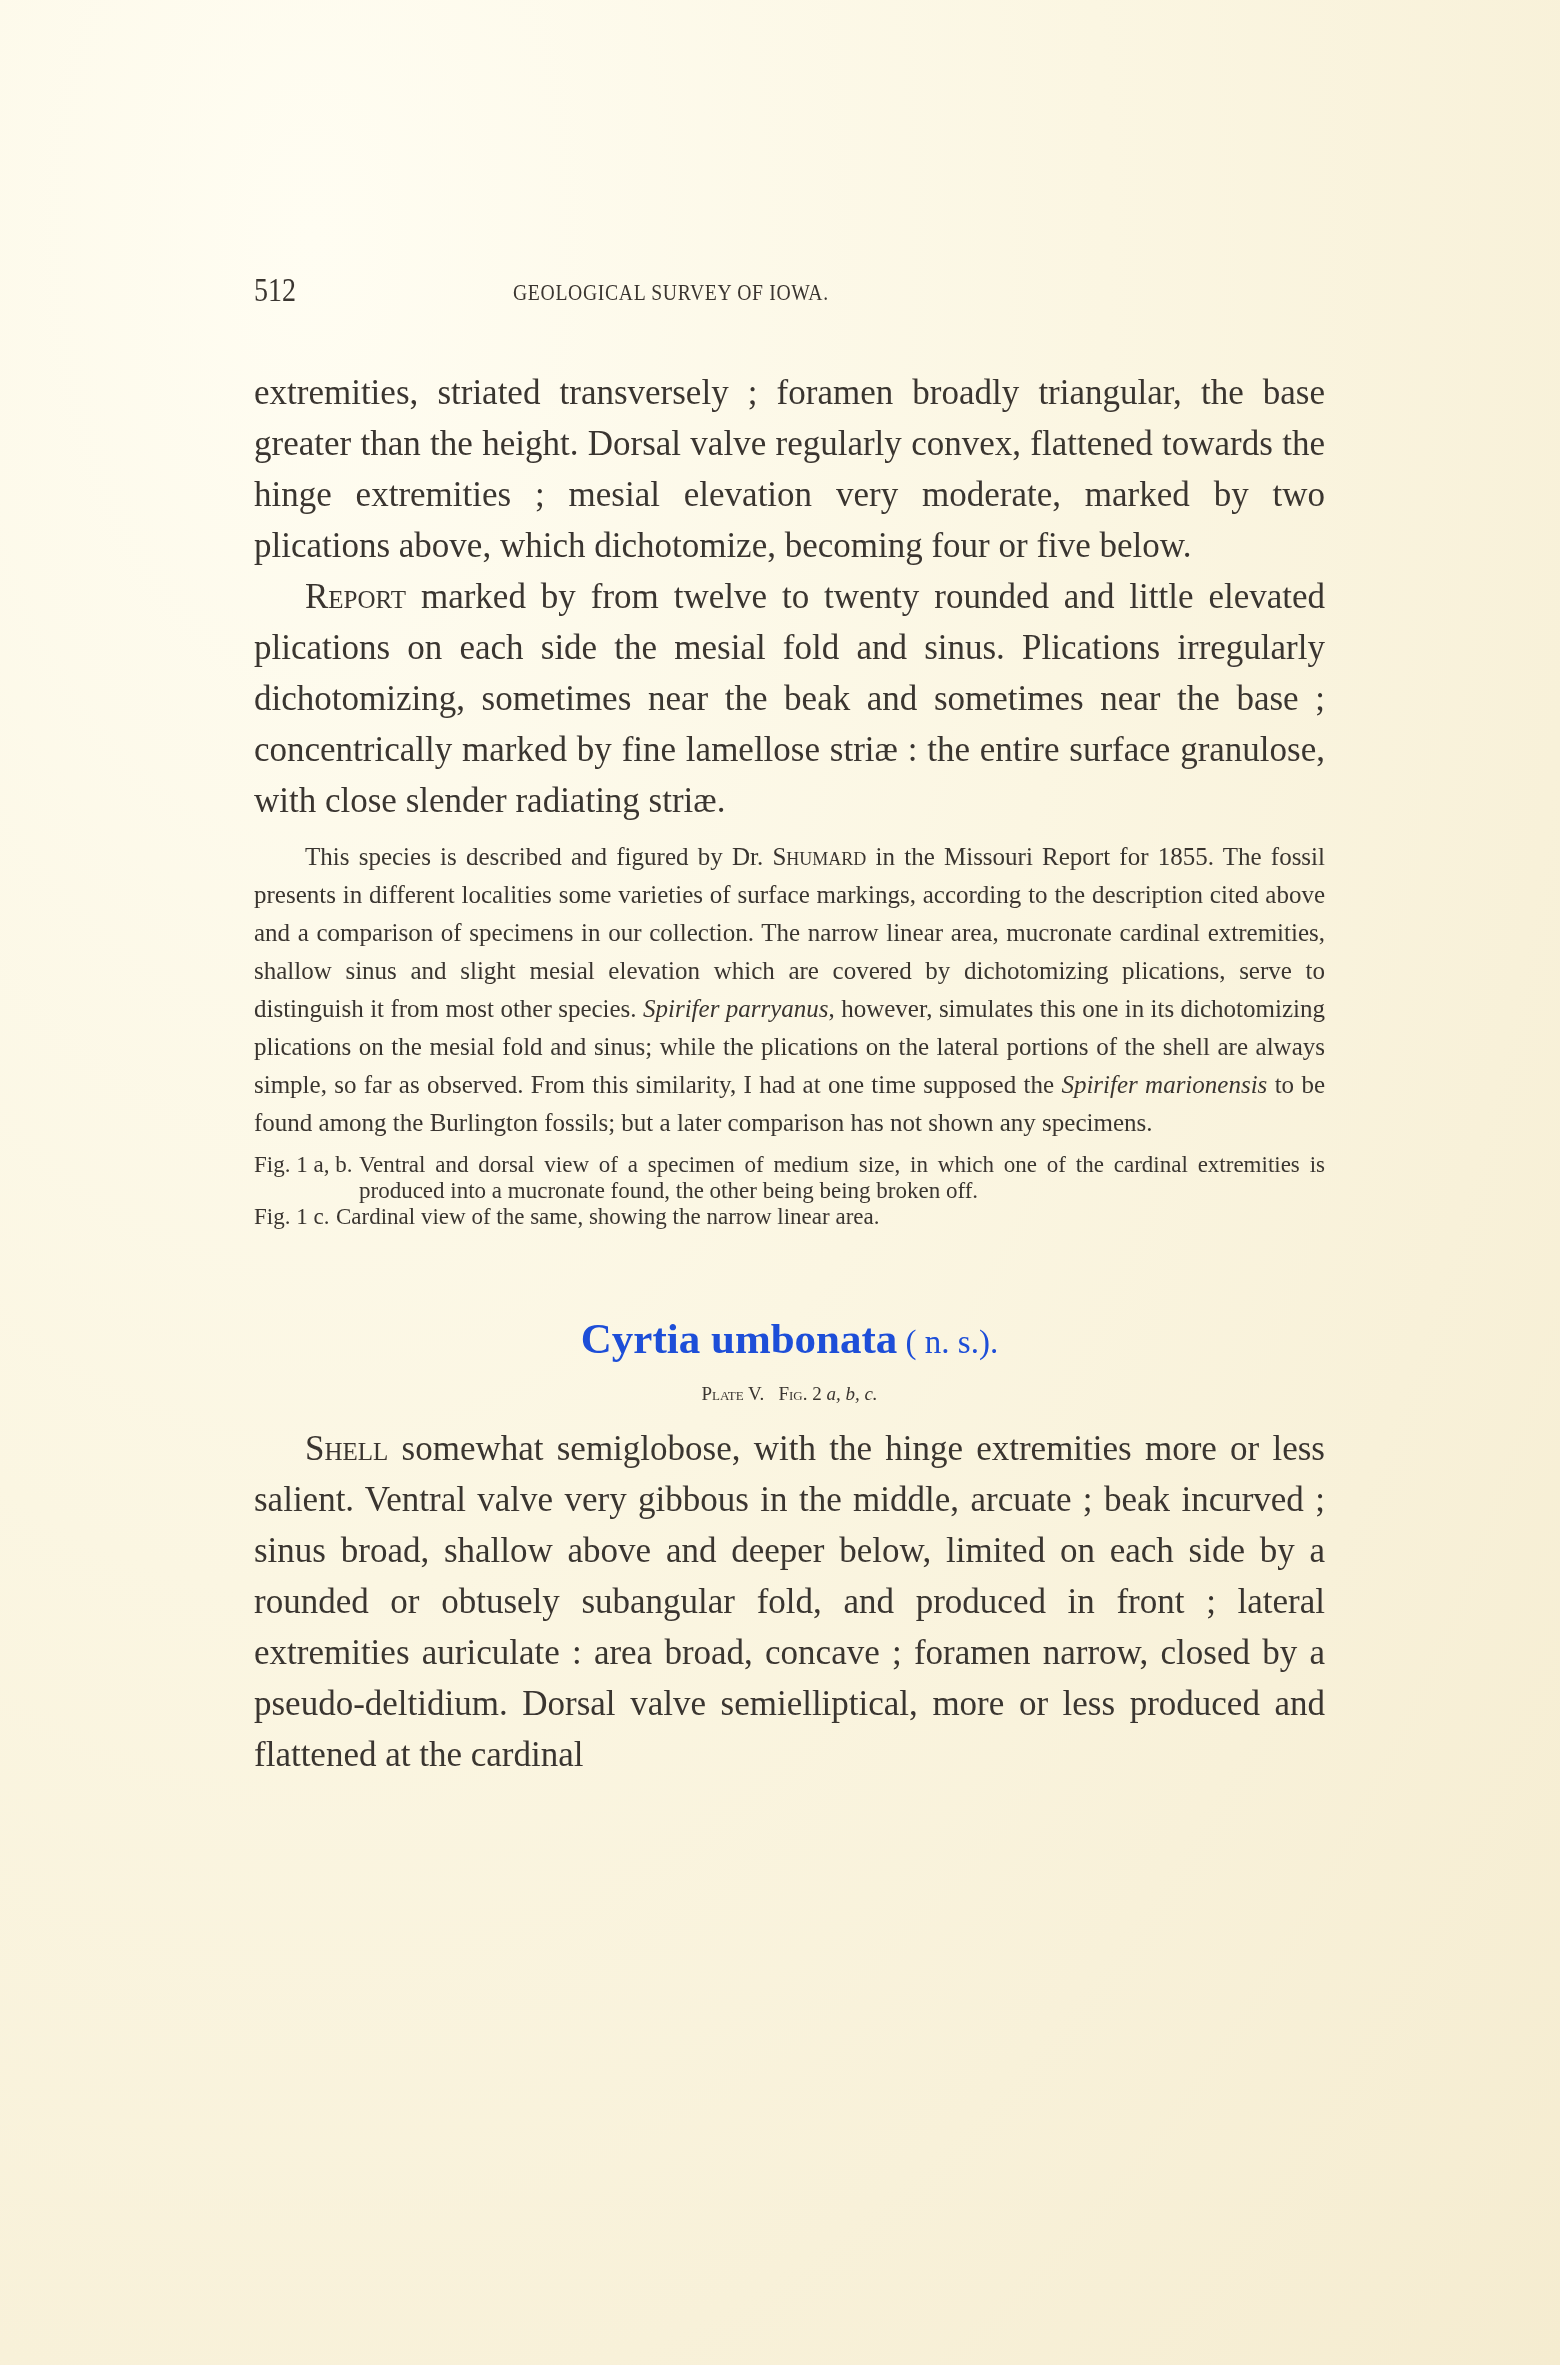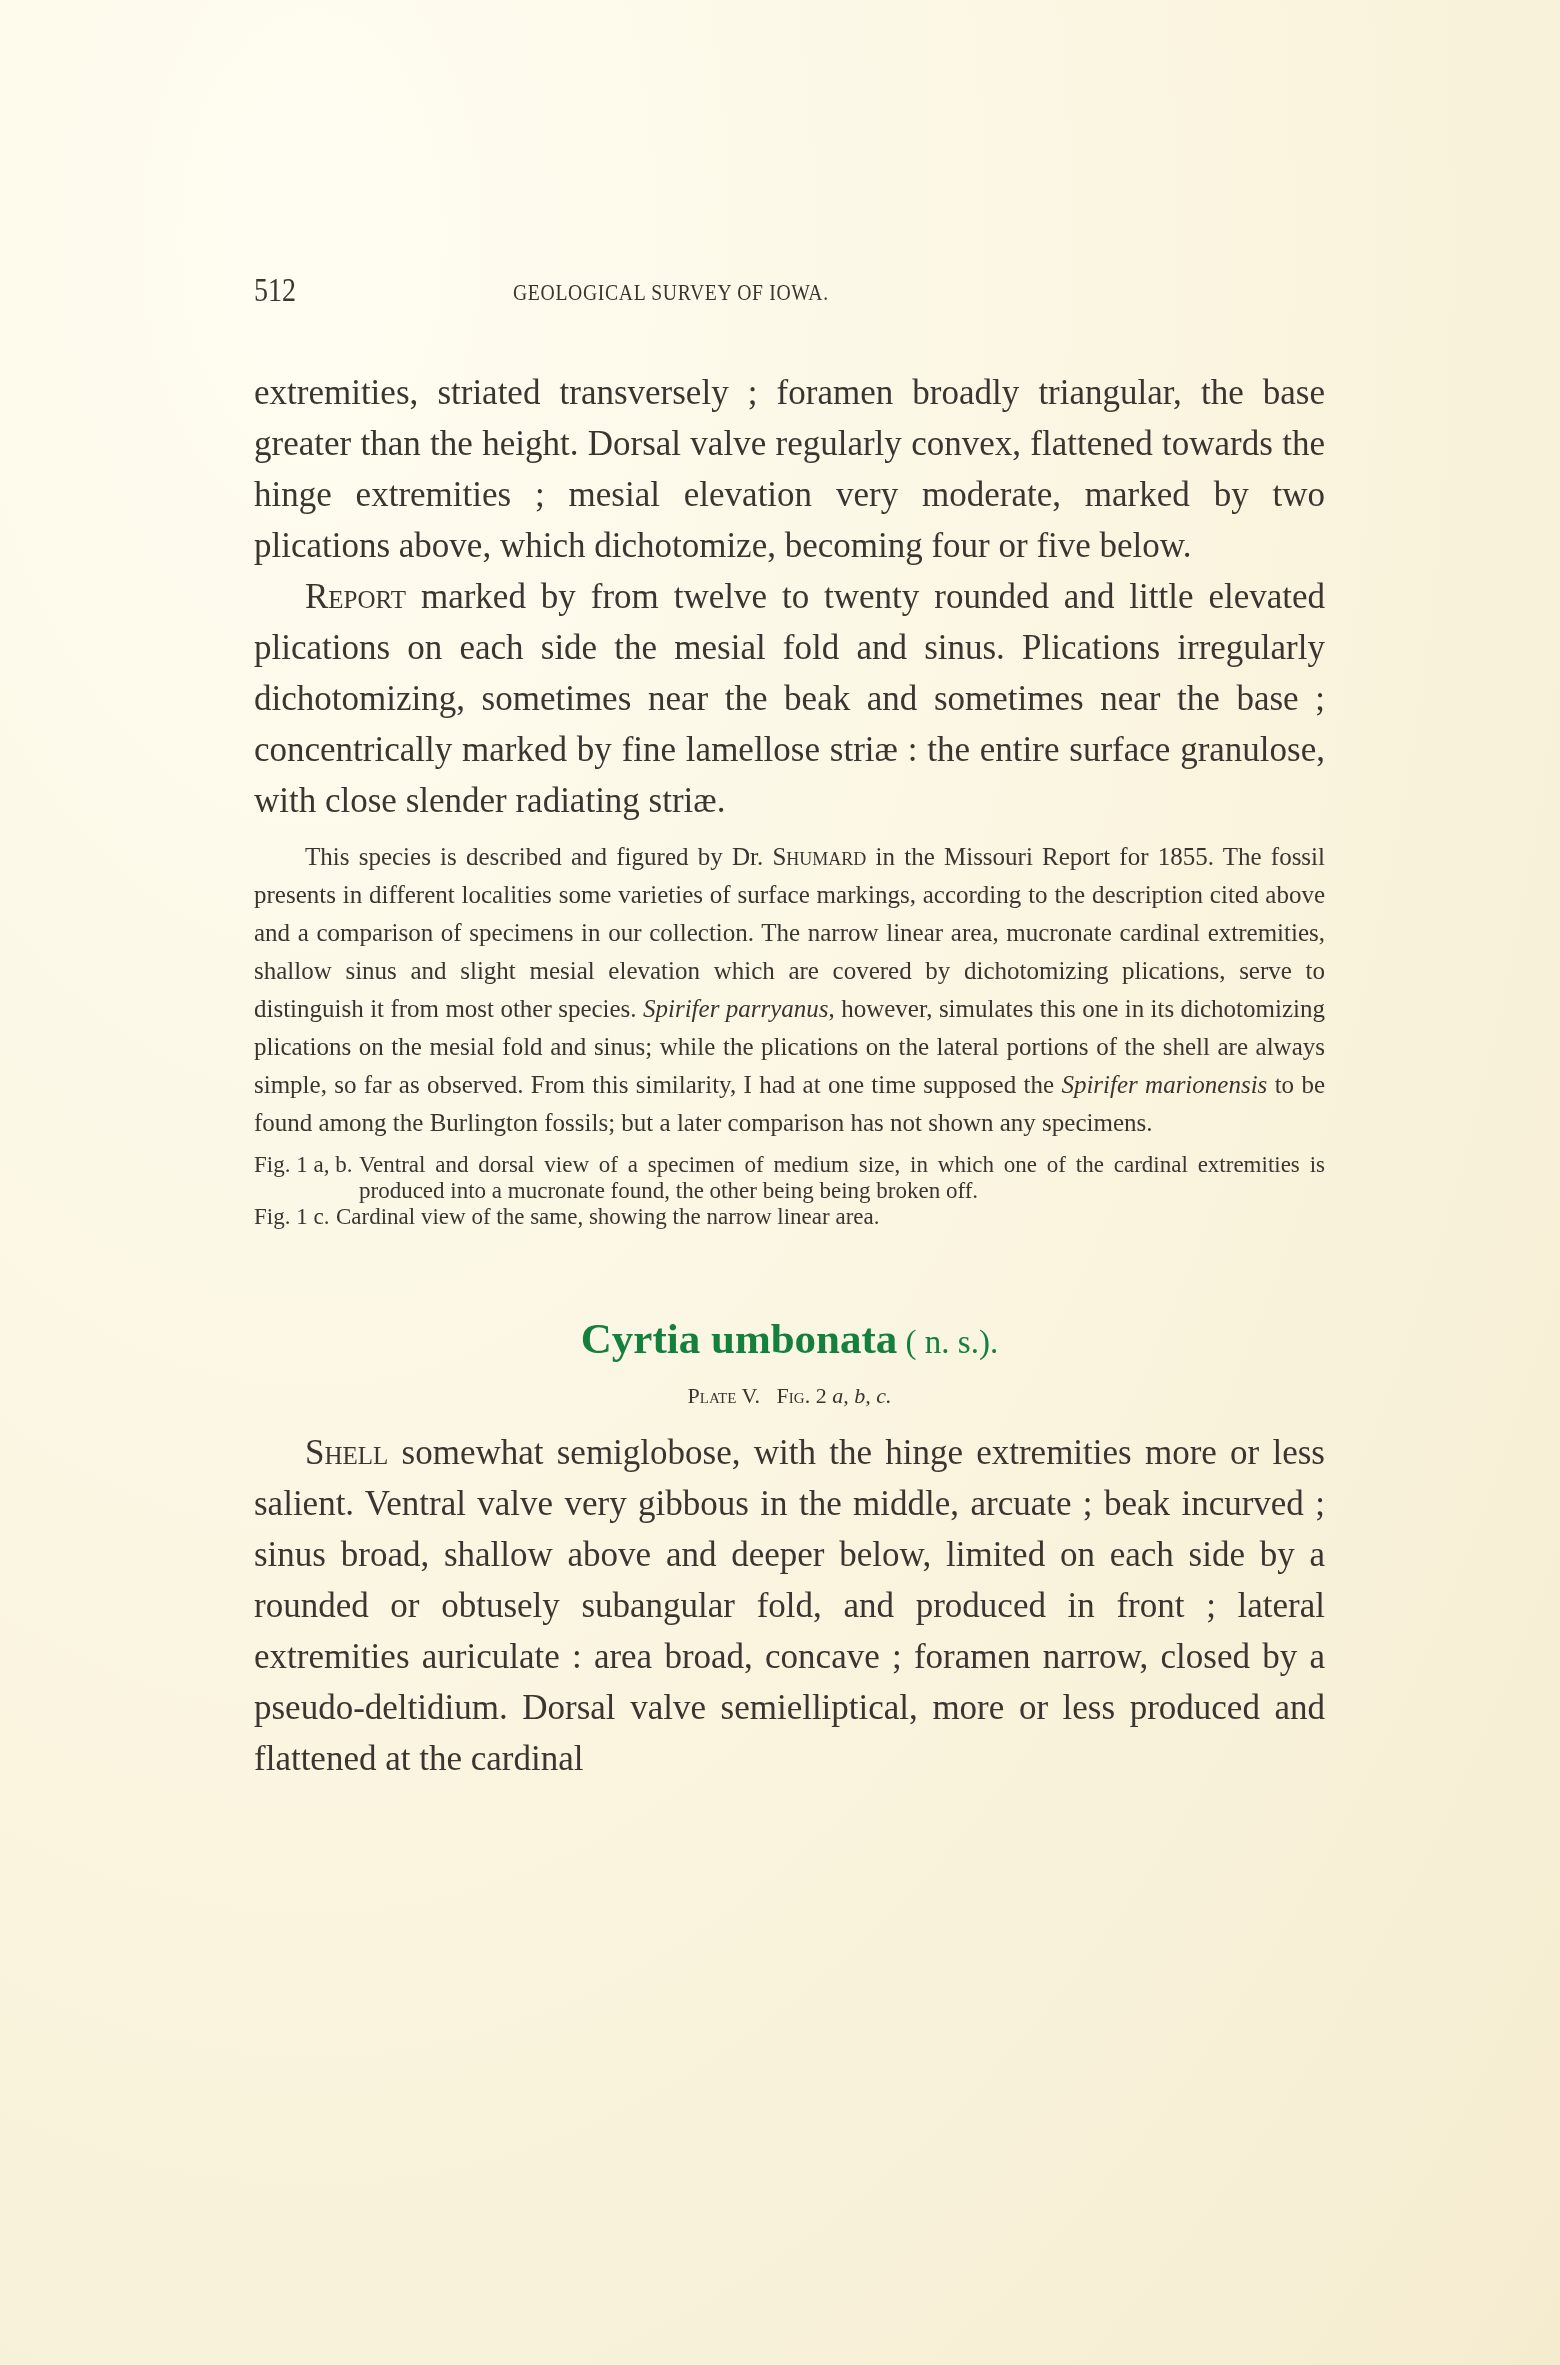--- a/index.html
+++ b/index.html
@@ -69,29 +69,29 @@
     margin: 15px 0 0 0;
     font-family: "Liberation Serif", serif;
   }
   .species-title {
     text-align: center;
     margin-top: 83px;
     font-size: 43px;
     font-weight: bold;
     font-family: "Liberation Serif", serif;
     letter-spacing: 0px;
-    color: #15803d;
+    color: #1d4ed8;
   }
   .species-title .ns {
     font-weight: normal;
     font-size: 33px;
   }
   .plate-ref {
     text-align: center;
-    font-size: 22px;
+    font-size: 19px;
     margin-top: 20px;
     font-family: "Liberation Serif", serif;
   }
   .body-text.shell { margin-top: 18px; }
   i { font-style: italic; }
 </style>
 </head>
 <body>
 
 <div class="page">

